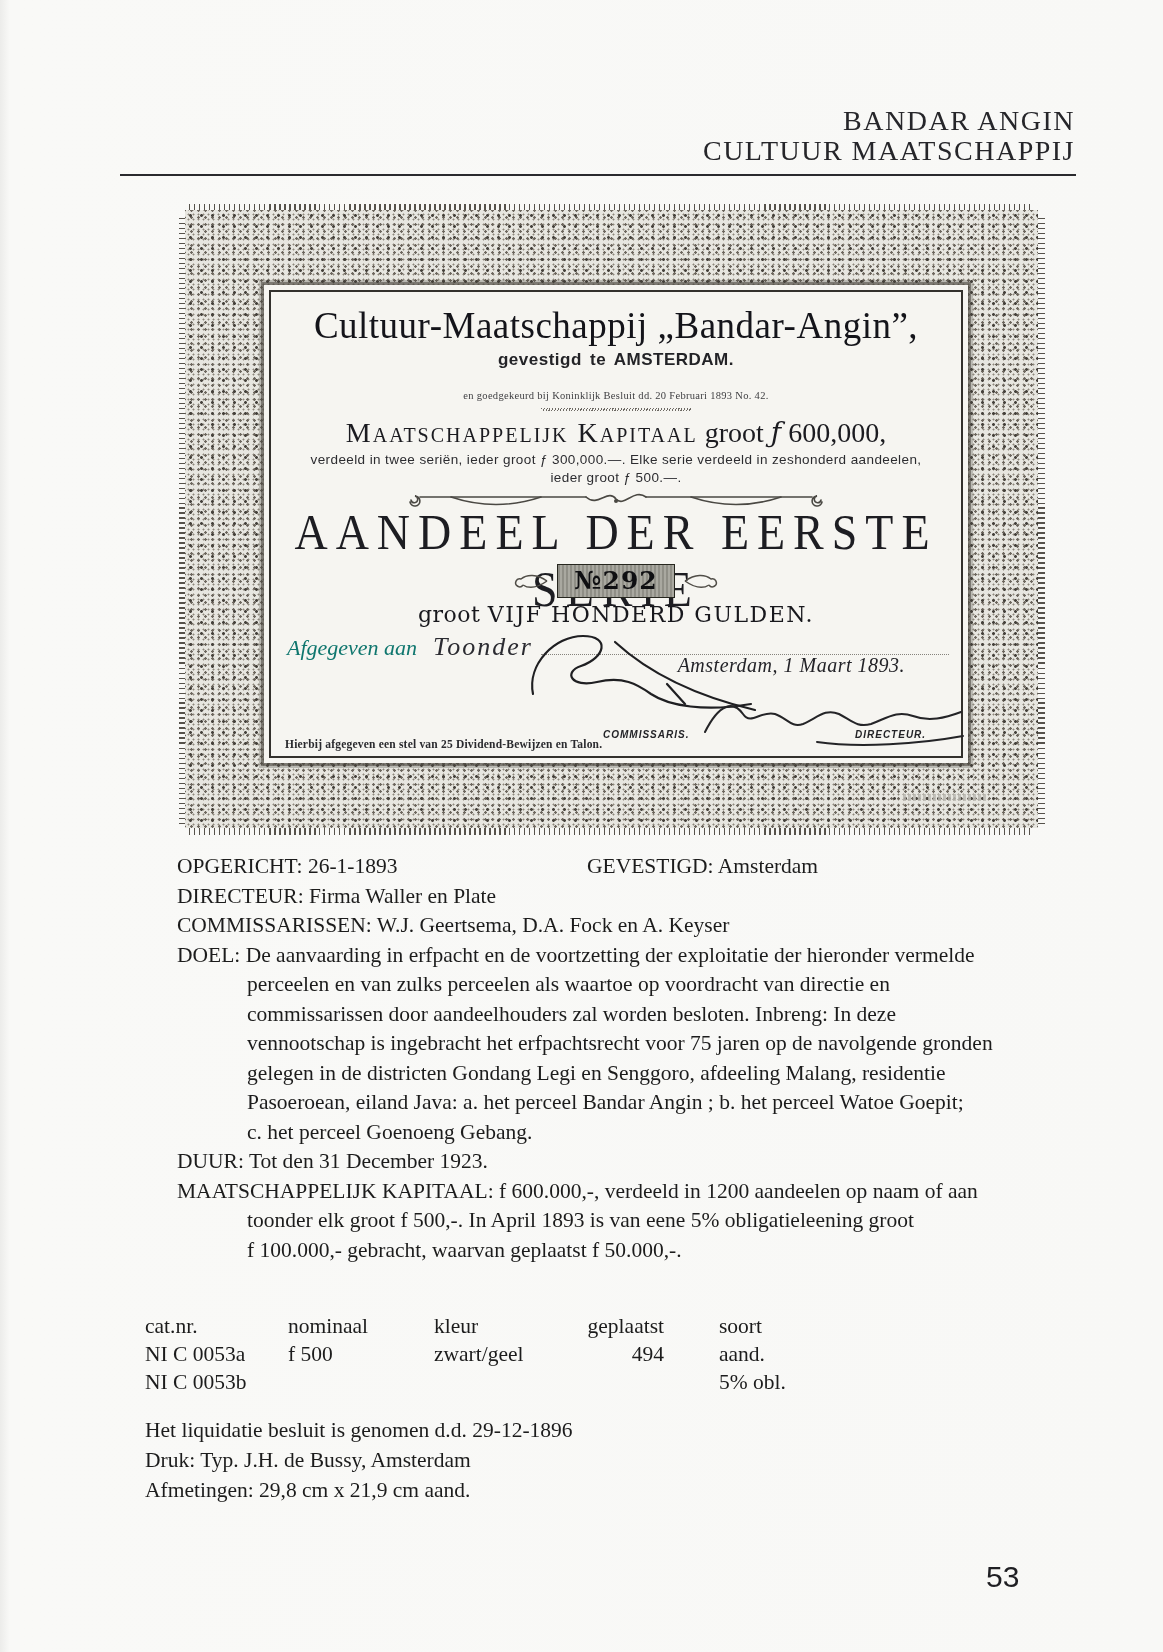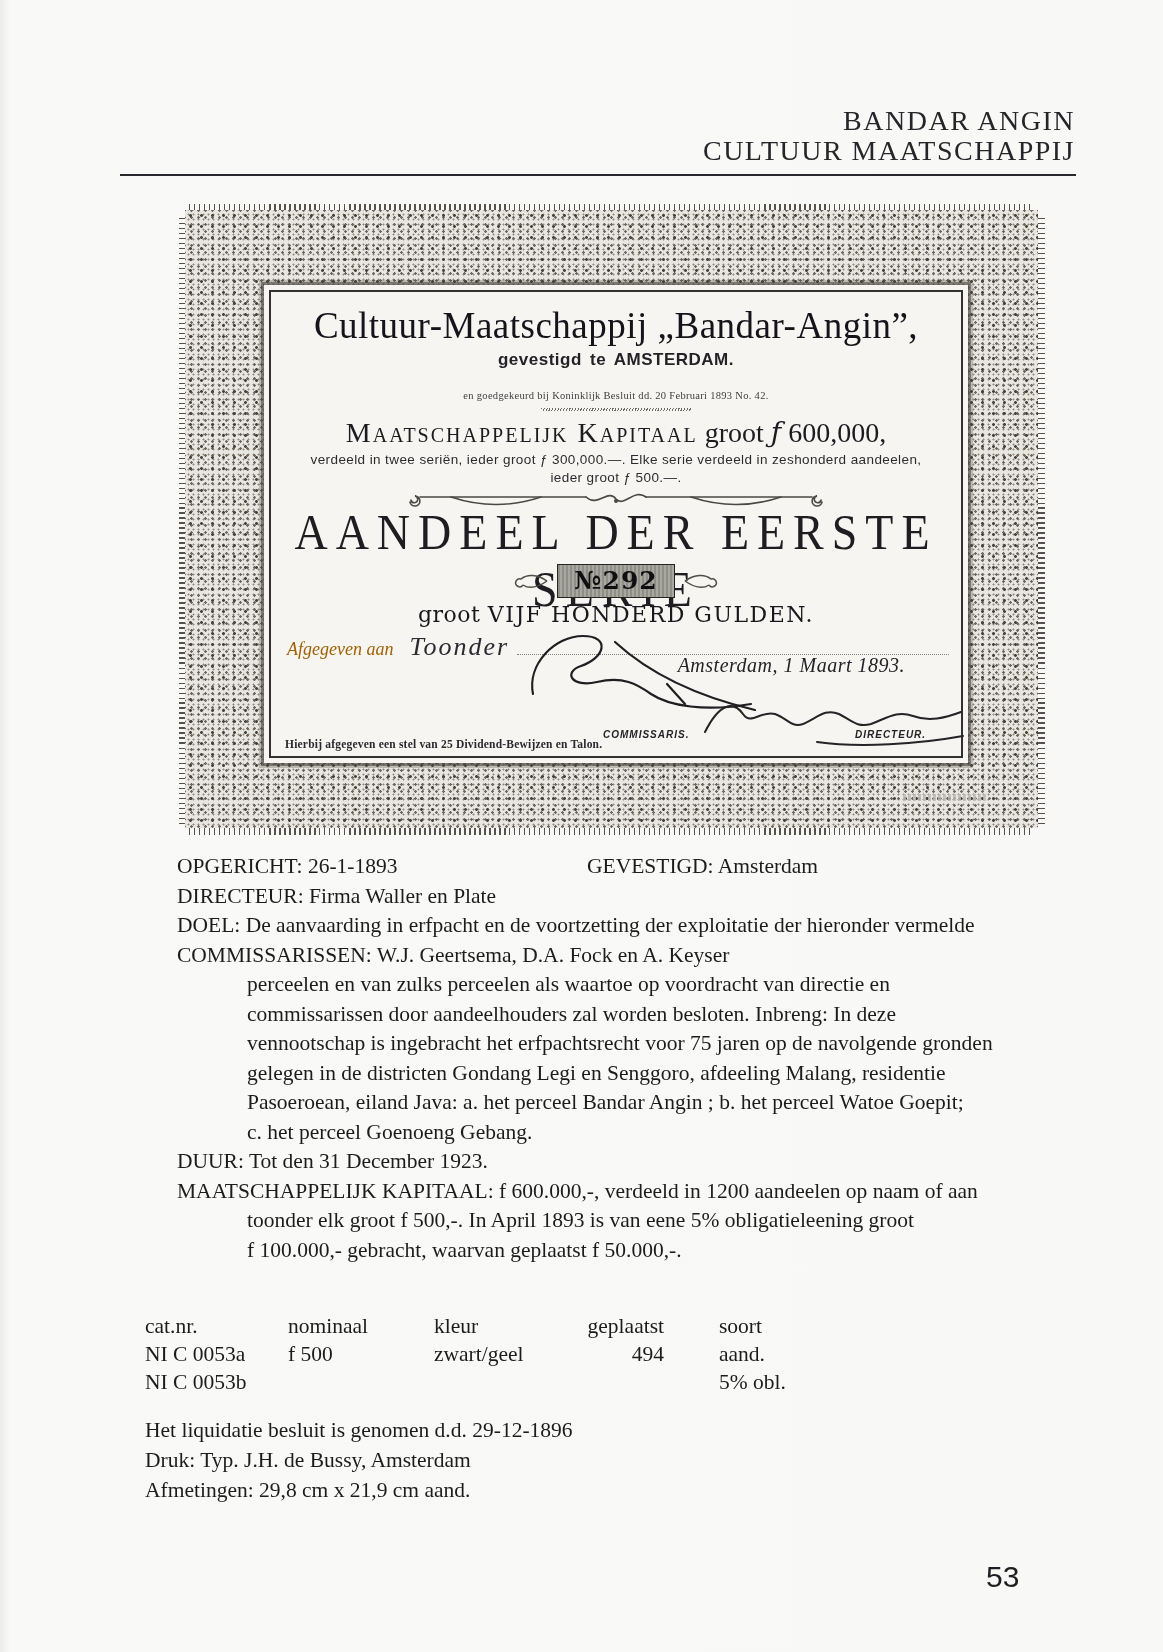--- a/index.html
+++ b/index.html
@@ -55,21 +55,21 @@
   .c-capsub2{top:178px;}
   .c-ornament{top:194px;left:50%;transform:translateX(-50%);}
   .c-share{top:216px;font-size:46px;letter-spacing:8px;color:#1d1d22;transform:scaleY(1.08);}
   .c-badgerow{top:272px;display:flex;align-items:center;justify-content:center;gap:8px;}
   .c-badge{display:inline-block;background:repeating-linear-gradient(90deg,#8f8e86 0 2px,#a9a8a0 2px 4px);
     border:1.5px solid #26261f;color:#0f0f12;font-family:"DejaVu Serif",serif;font-weight:bold;
     font-size:25px;padding:1px 16px 2px;letter-spacing:1px;}
   .c-amount{top:310px;font-family:"DejaVu Serif",serif;font-weight:normal;font-size:22px;letter-spacing:1.5px;color:#18181d;}
   .c-amount .lc{letter-spacing:.5px;}
   .c-issued{top:340px;left:16px;right:10px;display:flex;align-items:baseline;}
-  .c-issued .lbl{font-style:italic;font-size:18px;color:#a16207;}
+  .c-issued .lbl{font-style:italic;font-size:22px;color:#0f766e;}
   .c-issued .val{font-style:italic;font-size:26px;letter-spacing:2px;margin-left:16px;color:#2b2b31;}
   .c-issued .leader{flex:1;border-bottom:1.5px dotted #85827c;margin:0 2px 6px 8px;height:1px;}
   .c-date{top:362px;right:56px;font-style:italic;font-size:20px;letter-spacing:.5px;color:#232328;}
   .c-sig1{left:248px;top:332px;}
   .c-sig2{left:428px;top:398px;}
   .c-rolelabel{font-family:"Liberation Sans",sans-serif;font-weight:bold;font-style:italic;
     font-size:10px;letter-spacing:1px;color:#232327;}
   .c-label-comm{left:332px;top:437px;}
   .c-label-dir{left:584px;top:437px;}
   .c-note{left:14px;bottom:6px;font-size:11.5px;font-weight:bold;color:#2a2a2e;letter-spacing:.2px;}
@@ -181,22 +181,22 @@
       <div class="c-rolelabel c-label-comm">COMMISSARIS.</div>
       <div class="c-rolelabel c-label-dir">DIRECTEUR.</div>
 
       <div class="c-note">Hierbij afgegeven een stel van 25 Dividend-Bewijzen en Talon.</div>
     </div>
   </div>
 
   <div class="body-block">
     <div class="line"><span class="col-gevestigd">OPGERICHT: 26-1-1893</span><span>GEVESTIGD: Amsterdam</span></div>
     <div class="line">DIRECTEUR: Firma Waller en Plate</div>
+    <div class="line">COMMISSARISSEN: W.J. Geertsema, D.A. Fock en A. Keyser</div>
     <div class="line">DOEL: De aanvaarding in erfpacht en de voortzetting der exploitatie der hieronder vermelde</div>
-    <div class="line">COMMISSARISSEN: W.J. Geertsema, D.A. Fock en A. Keyser</div>
     <div class="line indent">perceelen en van zulks perceelen als waartoe op voordracht van directie en</div>
     <div class="line indent">commissarissen door aandeelhouders zal worden besloten. Inbreng: In deze</div>
     <div class="line indent">vennootschap is ingebracht het erfpachtsrecht voor 75 jaren op de navolgende gronden</div>
     <div class="line indent">gelegen in de districten Gondang Legi en Senggoro, afdeeling Malang, residentie</div>
     <div class="line indent">Pasoeroean, eiland Java: a. het perceel Bandar Angin ; b. het perceel Watoe Goepit;</div>
     <div class="line indent">c. het perceel Goenoeng Gebang.</div>
     <div class="line">DUUR: Tot den 31 December 1923.</div>
     <div class="line">MAATSCHAPPELIJK KAPITAAL: f 600.000,-, verdeeld in 1200 aandeelen op naam of aan</div>
     <div class="line indent">toonder elk groot f 500,-. In April 1893 is van eene 5% obligatieleening groot</div>
     <div class="line indent">f 100.000,- gebracht, waarvan geplaatst f 50.000,-.</div>

